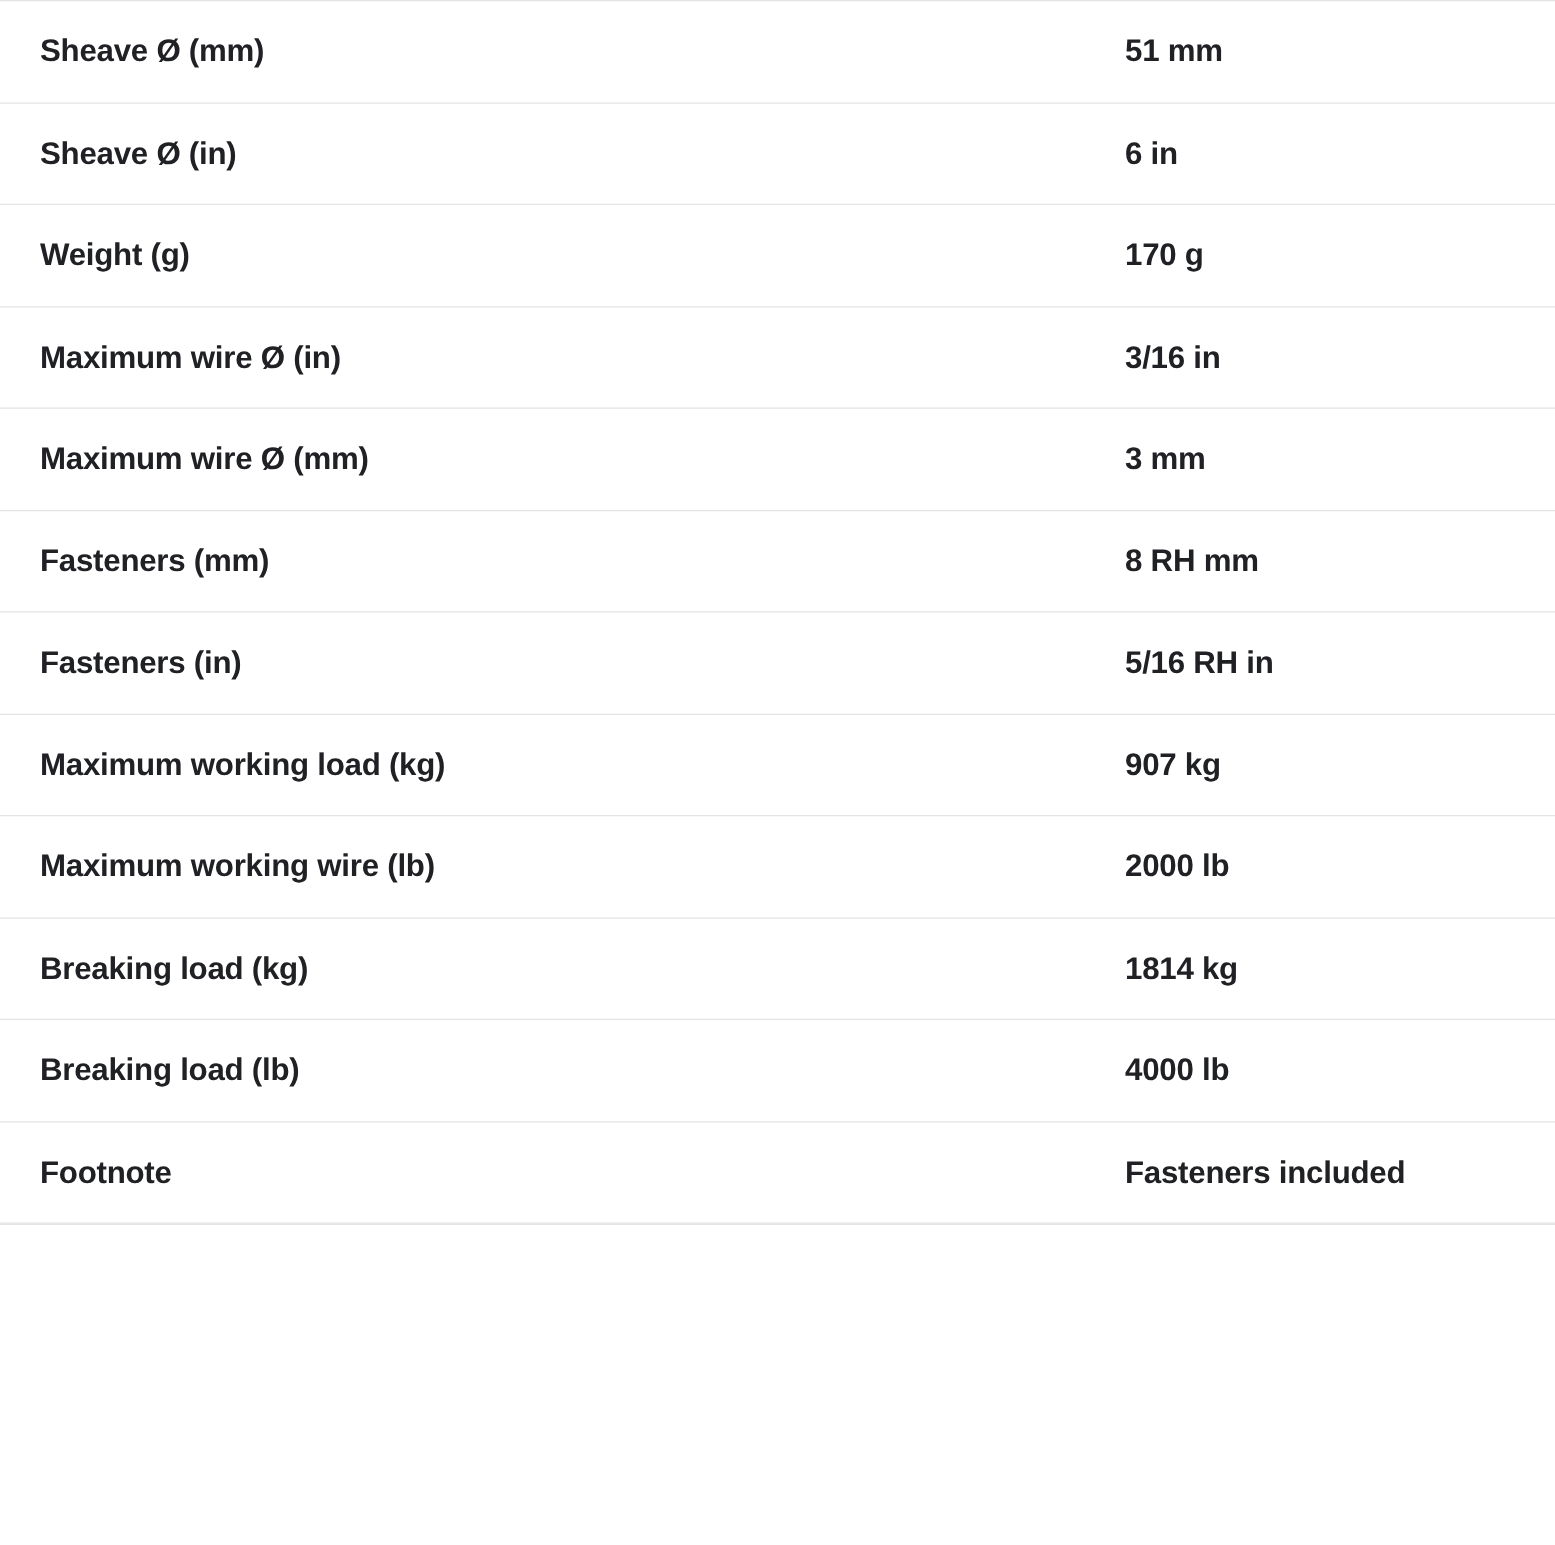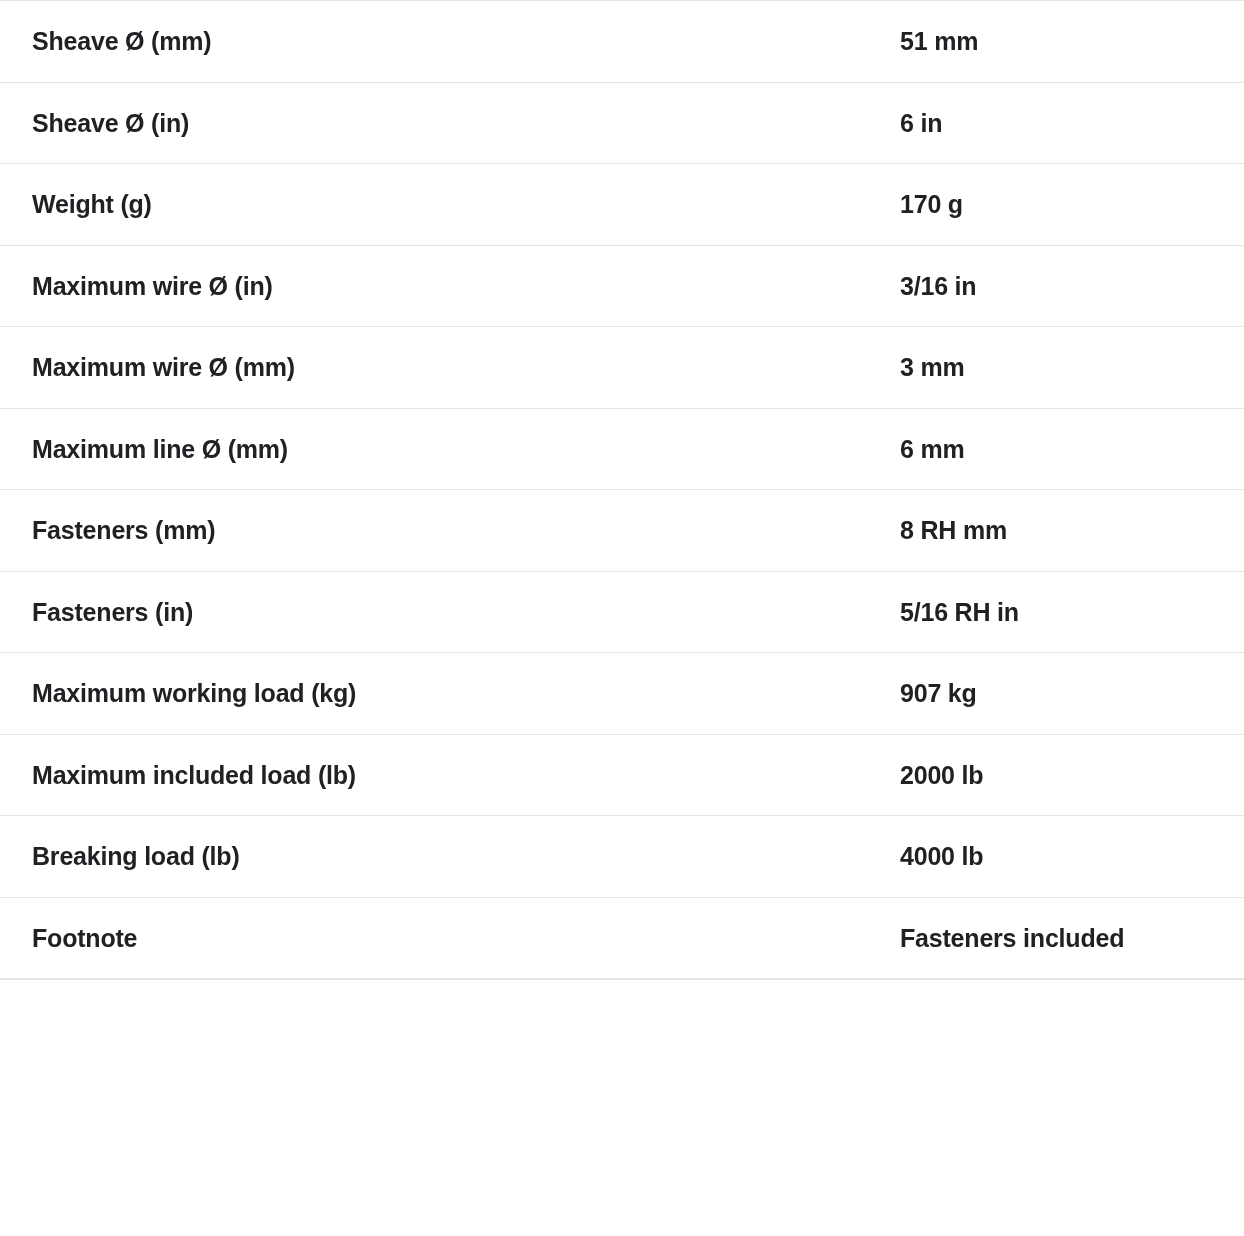--- a/index.html
+++ b/index.html
@@ -69,38 +69,38 @@
     </tr>
     <tr>
       <td class="label">Maximum wire Ø (in)</td>
       <td class="value">3/16 in</td>
     </tr>
     <tr>
       <td class="label">Maximum wire Ø (mm)</td>
       <td class="value">3 mm</td>
     </tr>
     <tr>
-      <td class="label">Maximum line Ø (mm)</td>
-      <td class="value">6 mm</td>
-    </tr>
-    <tr>
       <td class="label">Fasteners (mm)</td>
       <td class="value">8 RH mm</td>
     </tr>
     <tr>
       <td class="label">Fasteners (in)</td>
       <td class="value">5/16 RH in</td>
     </tr>
     <tr>
       <td class="label">Maximum working load (kg)</td>
       <td class="value">907 kg</td>
     </tr>
     <tr>
-      <td class="label">Maximum included load (lb)</td>
+      <td class="label">Maximum working wire (lb)</td>
       <td class="value">2000 lb</td>
+    </tr>
+    <tr>
+      <td class="label">Breaking load (kg)</td>
+      <td class="value">1814 kg</td>
     </tr>
     <tr>
       <td class="label">Breaking load (lb)</td>
       <td class="value">4000 lb</td>
     </tr>
     <tr>
       <td class="label">Footnote</td>
       <td class="value">Fasteners included</td>
     </tr>
   </tbody>

